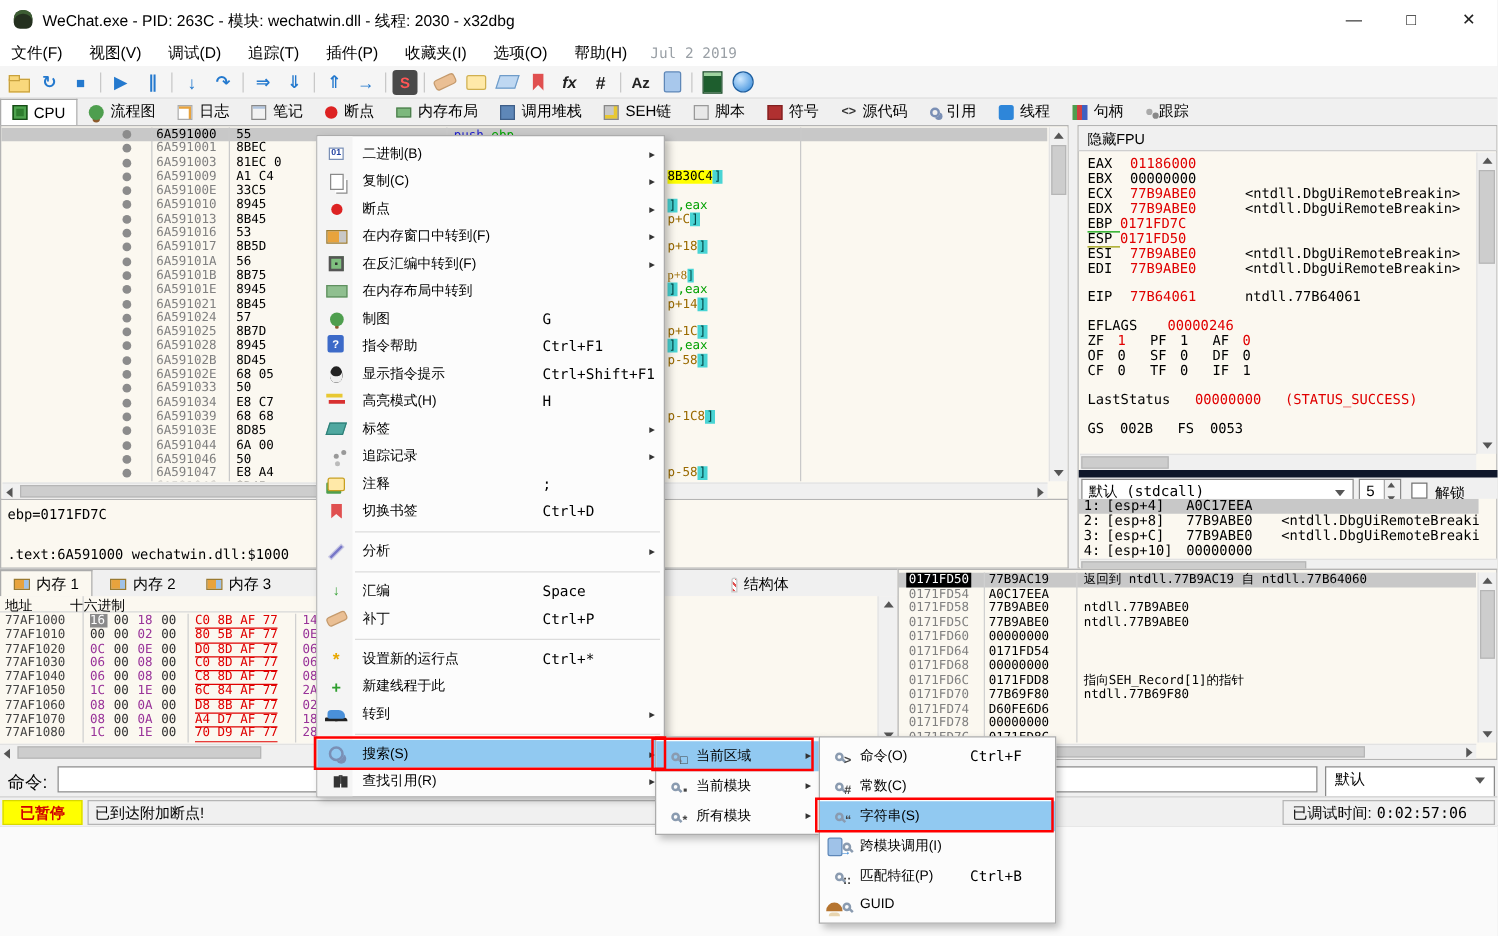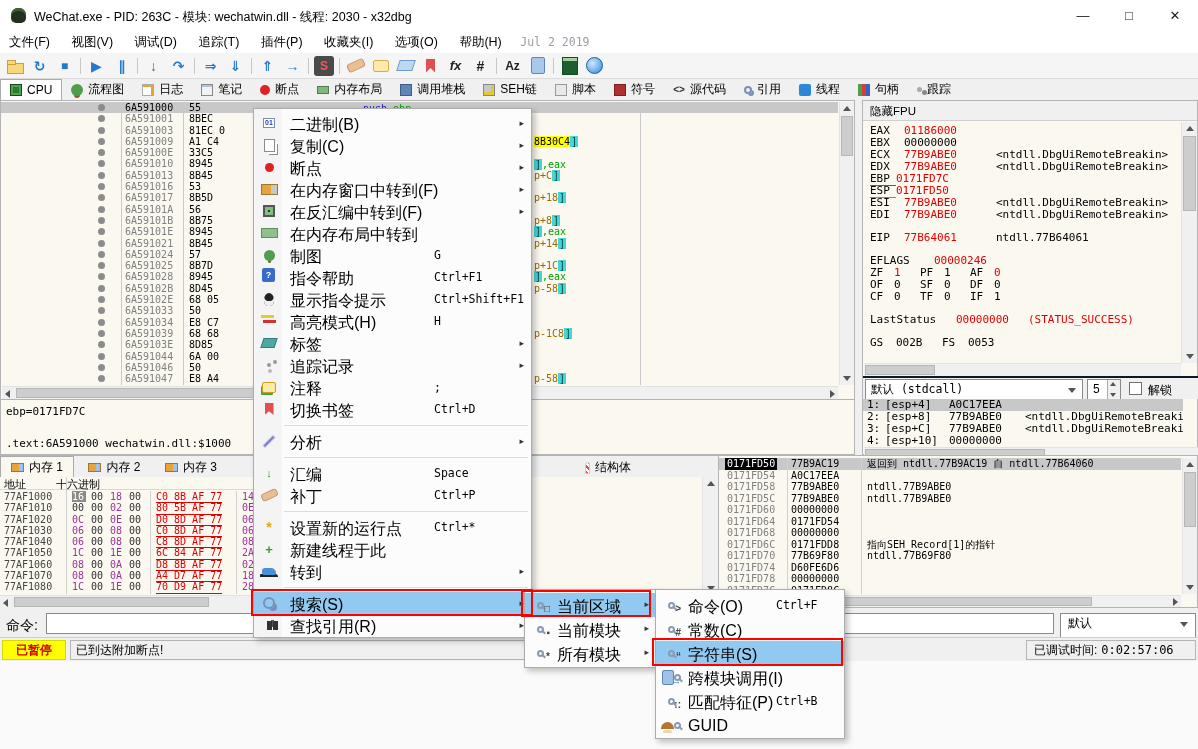--- a/index.html
+++ b/index.html
@@ -98,21 +98,21 @@
 .rv2{display:inline-block;width:72px}
 .red{color:#E00000}
 .blk{color:#000}
 .pur{color:#A060C8}
 .ub-green{border-bottom:1px solid #00A000;width:26px}
 .ub-olive{border-bottom:1px solid #9A9A00;width:26px}
 .flags{display:flex;flex-wrap:wrap;width:160px}
 .flg{width:50px;height:12px;line-height:12px}
 .fn{display:inline-block;width:24px}
 .regs-hs{position:absolute;left:1px;top:262px;height:13px;right:16px}
-.cc-row{position:absolute;left:0;top:275px;width:336px;height:23px;background:#F0F0F0;border-top:2px solid #0f172a}
+.cc-row{position:absolute;left:0;top:275px;width:336px;height:23px;background:#F0F0F0;border-top:6px solid #0f172a}
 .combo{position:absolute;left:2px;top:1px;width:218px;height:21px;background:#FFF;border:1px solid #8A8A8A;font-size:11.5px;line-height:19px;padding-left:5px;font-family:"DejaVu Sans Mono",monospace}
 .spin{position:absolute;left:224px;top:1px;width:34px;height:21px;background:#FFF;border:1px solid #8A8A8A;font-size:12px;line-height:19px;padding-left:5px}
 .spin-btns{position:absolute;right:0;top:0;width:13px;height:19px;border-left:1px solid #AAA;background:#F0F0F0}
 .chk{position:absolute;left:266px;top:4px;width:13px;height:13px;background:#FFF;border:1px solid #707070}
 .chk-label{position:absolute;left:285px;top:4px;font-size:12px}
 .args{position:absolute;left:0;top:298px;width:320px;height:48px;font:11px "DejaVu Sans Mono",monospace;overflow:hidden}
 .arow{height:12px;line-height:12px;white-space:nowrap;padding-left:4px}
 .arow:first-child{background:#C8C8C8}
 .ai{display:inline-block;width:18px}
 .ae{display:inline-block;width:64px}
@@ -167,21 +167,21 @@
 .timebox .tv{font-family:"DejaVu Sans Mono",monospace;margin-left:4px}
 
 .cmenu{position:absolute;left:253px;top:108px;width:279px;height:530px;background:#FCFCFC;border:1px solid #ACACAC;box-shadow:3px 3px 6px rgba(0,0,0,.25);z-index:50;padding-top:3px}
 .cmenu::before{content:"";position:absolute;left:0;top:0;bottom:0;width:28px;background:#F4F4F4}
 .mi{height:22px;position:relative}
 .mi.sep{height:10px}
 .mi.sep::after{content:"";position:absolute;left:30px;right:3px;top:50%;height:1px;background:#DCDCDC}
 .mi.hl{background:#91C9F1}
 .mic{position:absolute;left:4px;top:2px;width:22px;height:18px;display:flex;align-items:center;justify-content:center}
 .mic i{font-style:normal;font-size:10px}
-.ml{position:absolute;left:36px;top:3px;font-size:16px;white-space:nowrap}
+.ml{position:absolute;left:36px;top:3px;font-size:11px;white-space:nowrap}
 .ms{position:absolute;left:180px;top:4px;font-size:11.5px;font-family:"DejaVu Sans Mono",monospace;white-space:nowrap}
 .ma{position:absolute;right:7px;top:6px;font-size:9px;color:#333}
 
 .binary-icon i{font-size:7px;font-weight:bold;color:#1F3F9F;border:1px solid #7A8FB5;background:#FFF;padding:0 1px;line-height:8px}
 .copy-icon::before{content:"";width:9px;height:11px;background:#FFF;border:1px solid #8A8A8A;box-shadow:3px 3px 0 -1px #FFF,4px 4px 0 -1px #8A8A8A}
 .breakpoint-icon::before{content:"";width:9px;height:9px;border-radius:50%;background:#D22}
 .dump-goto-icon::before{content:"";width:15px;height:9px;background:linear-gradient(90deg,#E8A33D 60%,#C8C8C8 60%);border:1px solid #9A7A30}
 .disasm-goto-icon::before{content:"";width:12px;height:12px;background:#333;box-shadow:inset 0 0 0 2px #555,inset 0 0 0 5px #7FBF7F}
 .memmap-goto-icon::before{content:"";width:15px;height:8px;background:#8FBF8F;border:1px solid #5F8F5F}
 .graph-icon::before{content:"";width:11px;height:11px;border-radius:50%;background:#4E9E4E;box-shadow:0 6px 0 -4px #8B5A2B}
@@ -662,21 +662,21 @@
       </div>
 
       <div class="frag" style="top: 69px;">
         <span class="op">p+C</span><span class="cy">]</span>
       </div>
 
       <div class="frag" style="top: 91px;">
         <span class="op">p+18</span><span class="cy">]</span>
       </div>
 
-      <div class="frag" style="top: 114px;">
+      <div class="frag" style="top: 114px; font-family: Liberation Serif, serif;">
         <span class="op">p+8</span><span class="cy">]</span>
       </div>
 
       <div class="frag" style="top: 125px;">
         <span class="cy">]</span><span class="reg">,eax</span>
       </div>
 
       <div class="frag" style="top: 137px;">
         <span class="op">p+14</span><span class="cy">]</span>
       </div>

